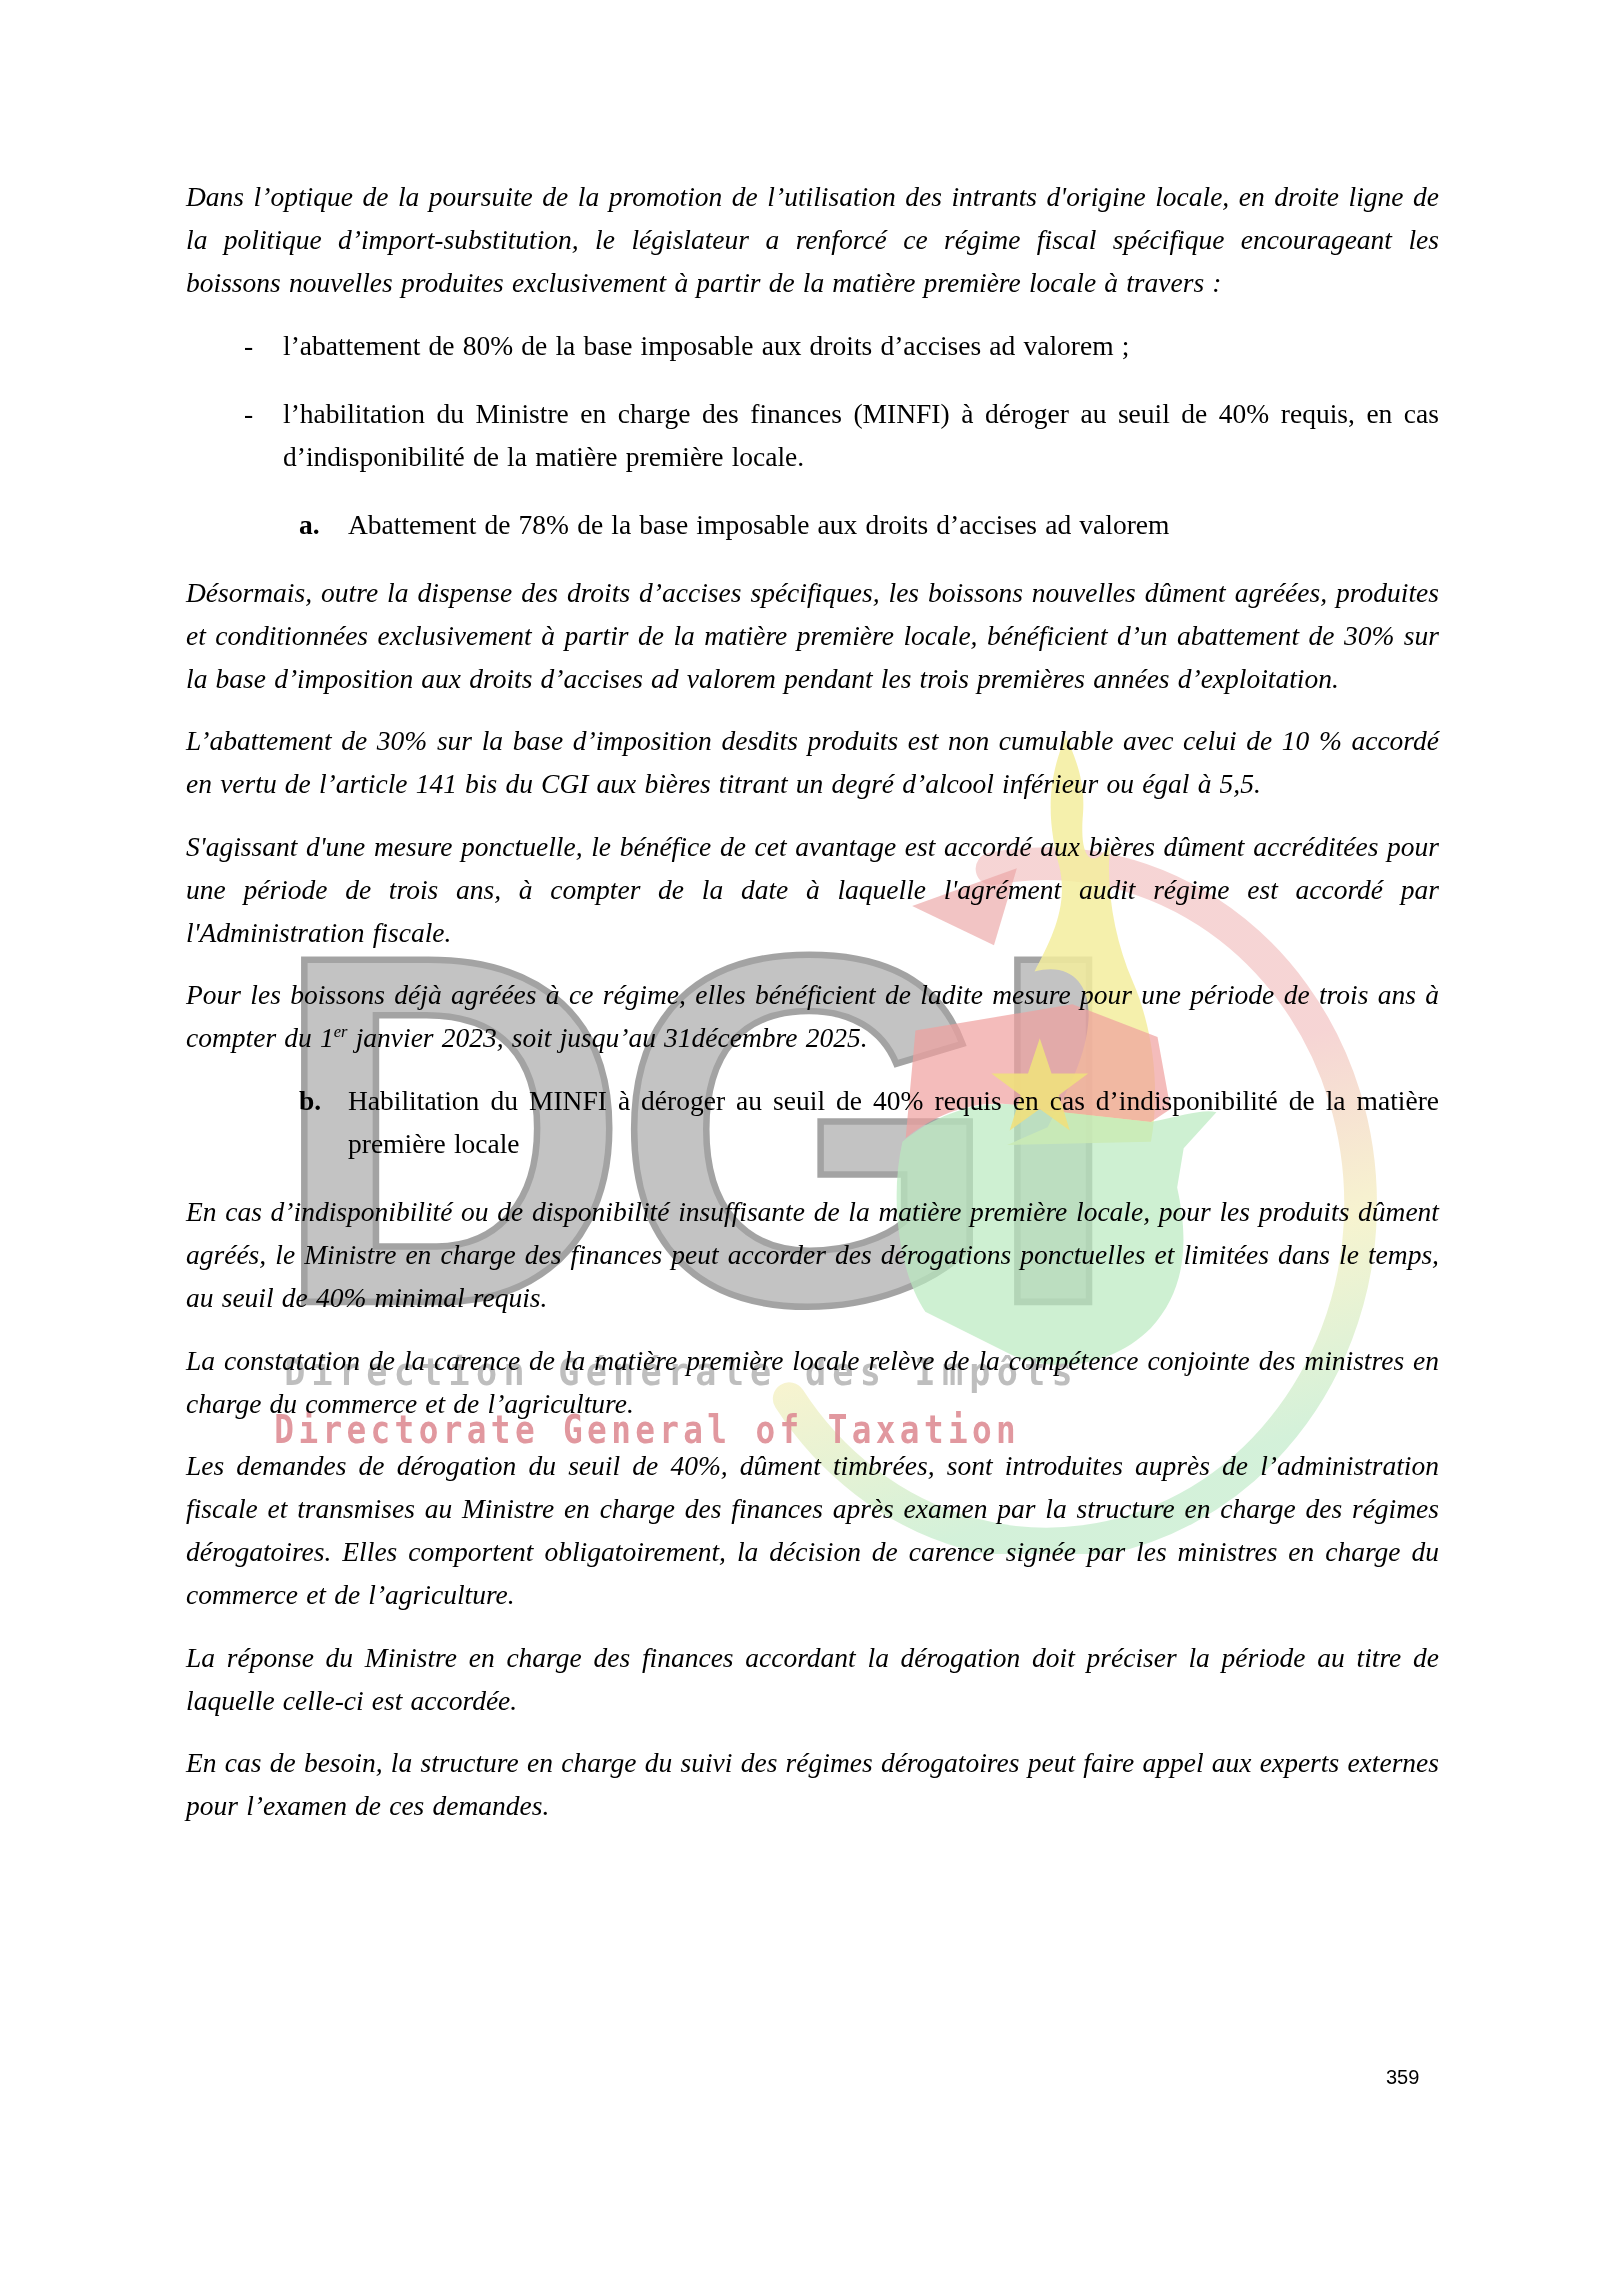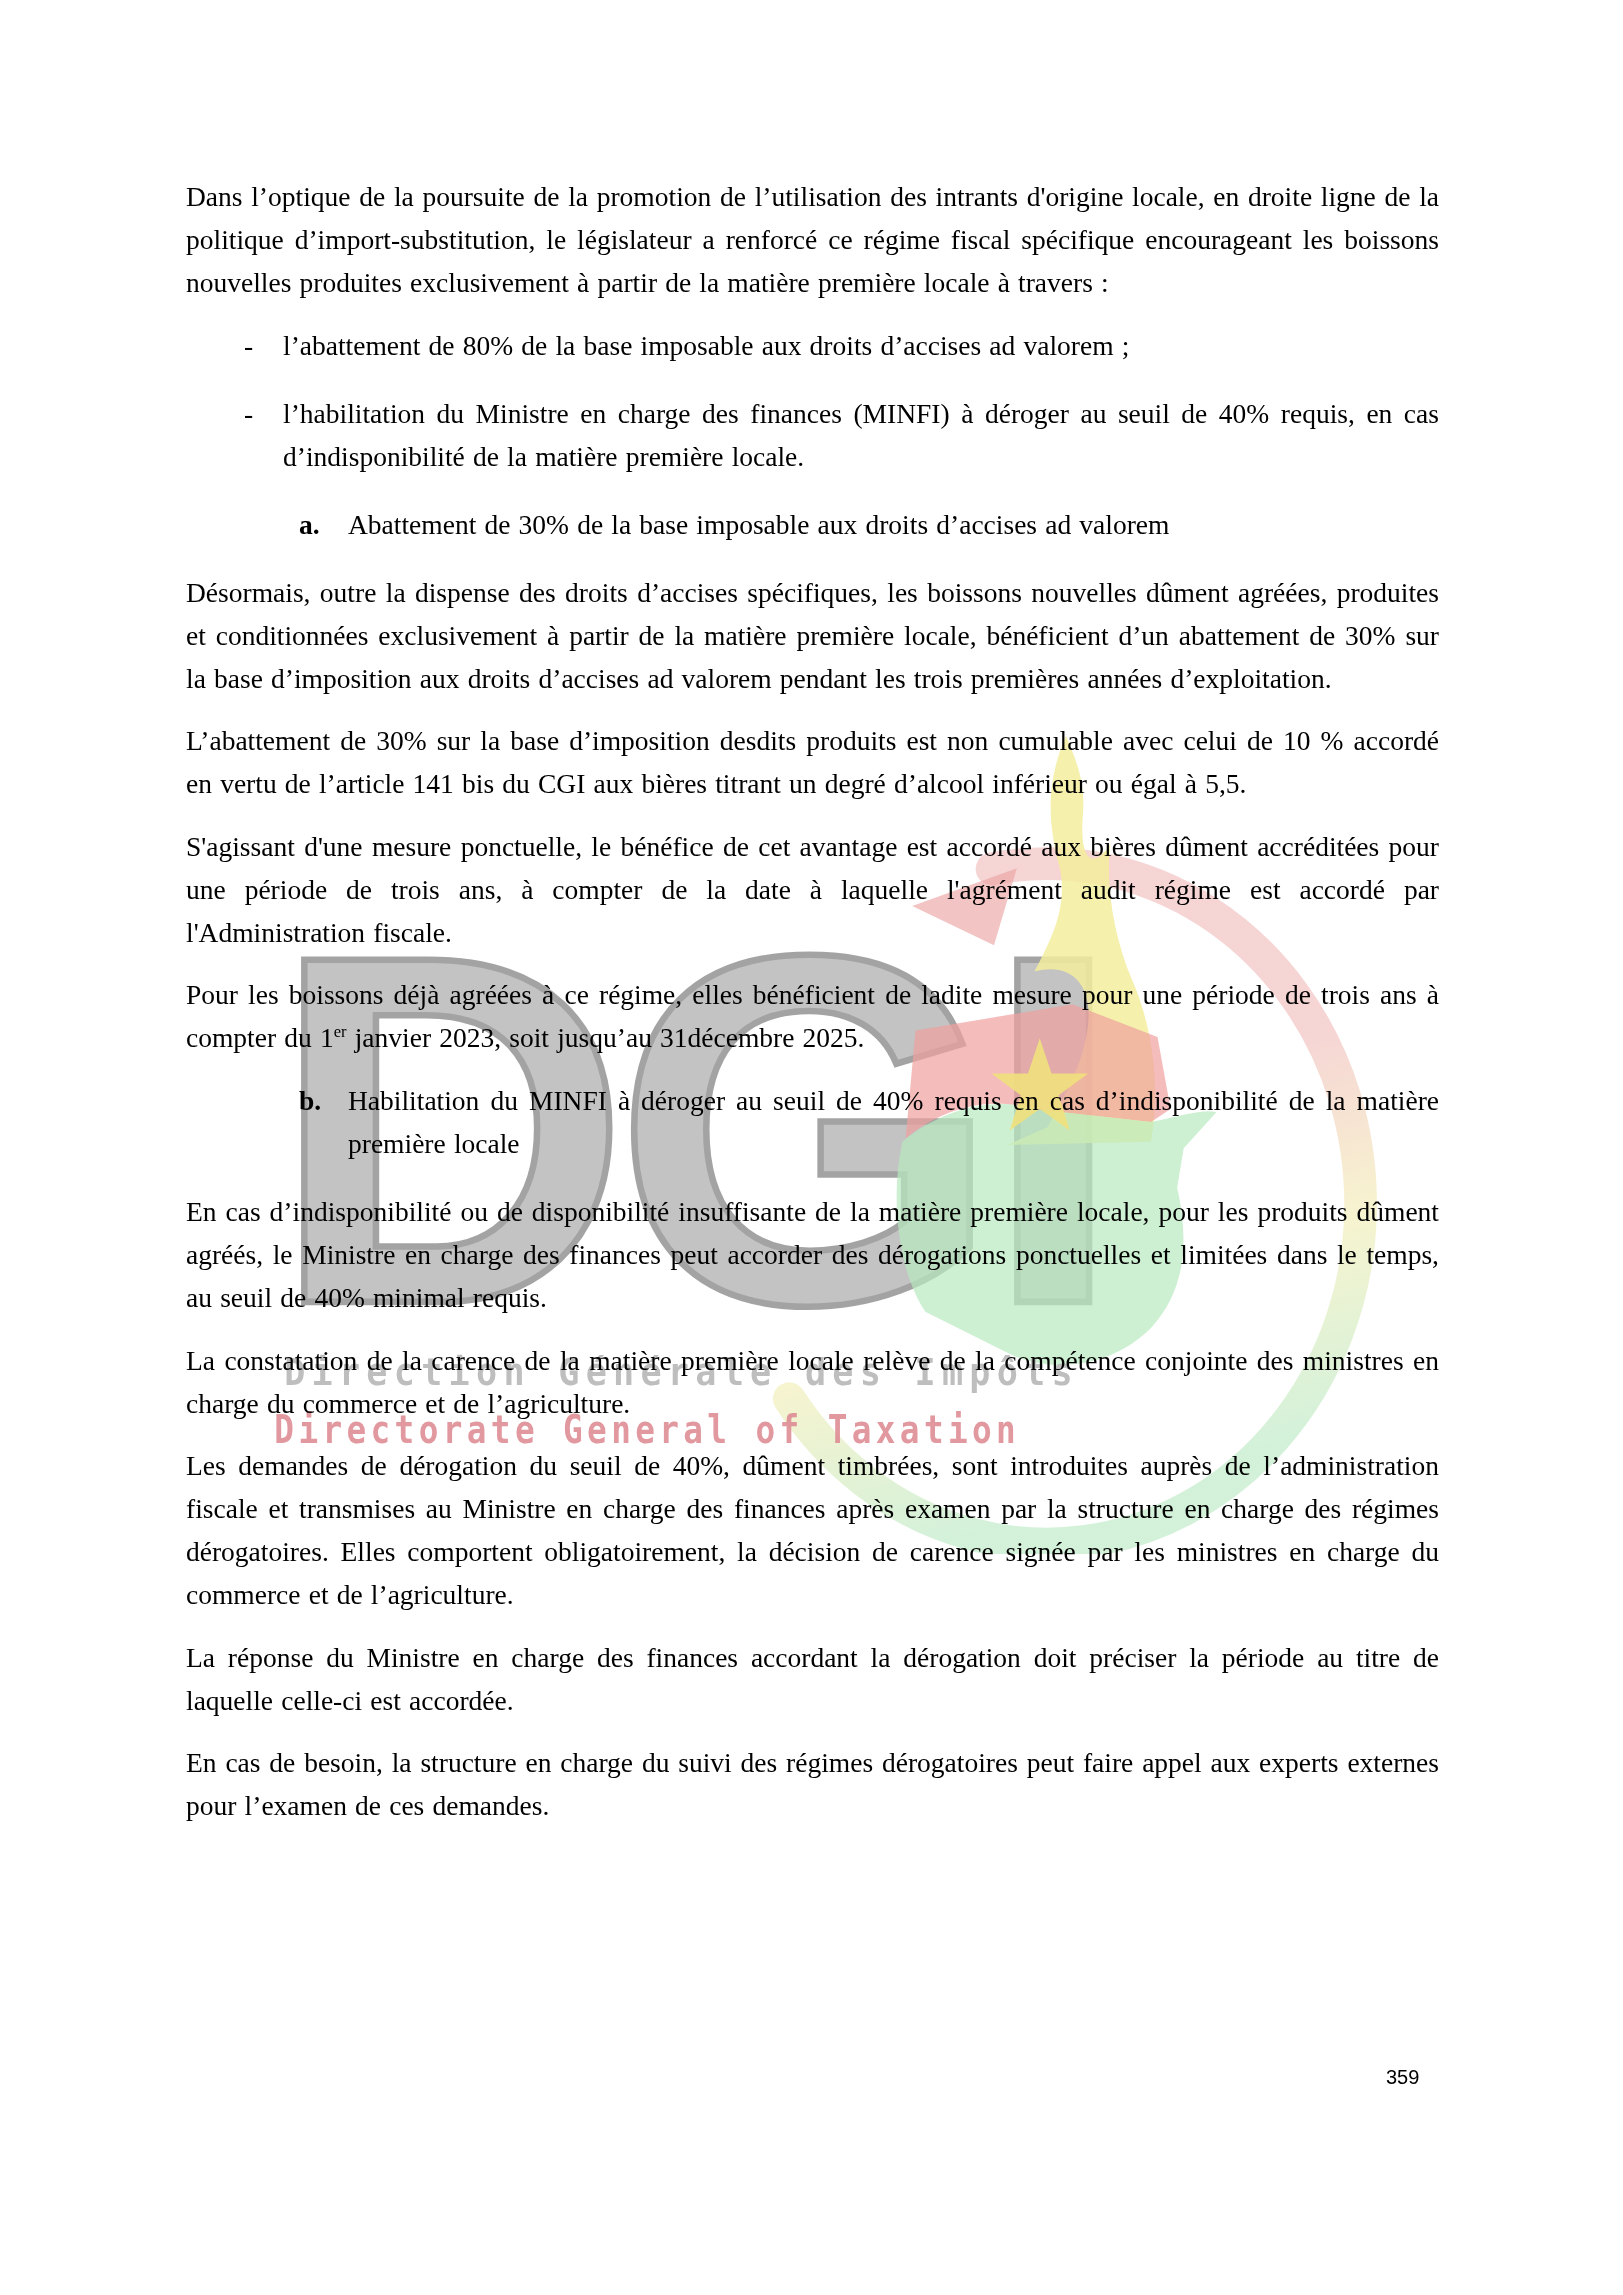--- a/index.html
+++ b/index.html
@@ -29,21 +29,21 @@
     left: 186px;
     top: 175px;
     width: 1253px;
     z-index: 2;
     font-size: 27.5px;
     line-height: 43px;
     text-align: justify;
     word-spacing: 1.3px;
   }
 
-  .content p.body { margin: 0 0 19.6px 0; }
+  .content p.body { margin: 0 0 19.6px 0; font-style: italic; }
 
   .content .bullet {
     position: relative;
     margin: 0 0 25px 0;
     padding-left: 97px;
   }
   .content .bullet > .marker {
     position: absolute;
     left: 58px;
     top: 0;
@@ -125,21 +125,21 @@
 
     <text class="wm-text-fr" x="95" y="1062" font-size="56" letter-spacing="10" textLength="1215" lengthAdjust="spacingAndGlyphs" opacity="0.9" fill="#b8b8b8">Direction Générale des Impôts</text>
 
     <text class="wm-text-en" x="80" y="1150" font-size="60" letter-spacing="8" textLength="1140" lengthAdjust="spacingAndGlyphs" opacity="0.9" fill="#de8d95">Directorate General of Taxation</text>
   </svg>
 
   <main class="content">
       <p class="body"><span>Dans l’optique de la poursuite de la promotion de l’utilisation des intrants d'origine locale, en droite ligne de la politique d’import-substitution, le législateur a renforcé ce régime fiscal spécifique encourageant les boissons nouvelles produites exclusivement à partir de la matière première locale à travers :</span></p>
       <div class="bullet"><span class="marker">-</span><span>l’abattement de 80% de la base imposable aux droits d’accises ad valorem ;</span></div>
       <div class="bullet"><span class="marker">-</span><span>l’habilitation du Ministre en charge des finances (MINFI) à déroger au seuil de 40% requis, en cas d’indisponibilité de la matière première locale.</span></div>
-      <div class="heading"><span class="marker">a.</span><span>Abattement de 30% de la base imposable aux droits d’accises ad valorem</span></div>
+      <div class="heading"><span class="marker">a.</span><span>Abattement de 78% de la base imposable aux droits d’accises ad valorem</span></div>
       <p class="body"><span>Désormais, outre la dispense des droits d’accises spécifiques, les boissons nouvelles dûment agréées, produites et conditionnées exclusivement à partir de la matière première locale, bénéficient d’un abattement de 30% sur la base d’imposition aux droits d’accises ad valorem pendant les trois premières années d’exploitation.</span></p>
       <p class="body"><span>L’abattement de 30% sur la base d’imposition desdits produits est non cumulable avec celui de 10 % accordé en vertu de l’article 141 bis du CGI aux bières titrant un degré d’alcool inférieur ou égal à 5,5.</span></p>
       <p class="body"><span>S'agissant d'une mesure ponctuelle, le bénéfice de cet avantage est accordé aux bières dûment accréditées pour une période de trois ans, à compter de la date à laquelle l'agrément audit régime est accordé par l'Administration fiscale.</span></p>
       <p class="body"><span>Pour les boissons déjà agréées à ce régime, elles bénéficient de ladite mesure pour une période de trois ans à compter du 1</span><sup>er</sup><span> janvier 2023, soit jusqu’au 31décembre 2025.</span></p>
       <div class="heading"><span class="marker">b.</span><span>Habilitation du MINFI à déroger au seuil de 40% requis en cas d’indisponibilité de la matière première locale</span></div>
       <p class="body"><span>En cas d’indisponibilité ou de disponibilité insuffisante de la matière première locale, pour les produits dûment agréés, le Ministre en charge des finances peut accorder des dérogations ponctuelles et limitées dans le temps, au seuil de 40% minimal requis.</span></p>
       <p class="body"><span>La constatation de la carence de la matière première locale relève de la compétence conjointe des ministres en charge du commerce et de l’agriculture.</span></p>
       <p class="body"><span>Les demandes de dérogation du seuil de 40%, dûment timbrées, sont introduites auprès de l’administration fiscale et transmises au Ministre en charge des finances après examen par la structure en charge des régimes dérogatoires. Elles comportent obligatoirement, la décision de carence signée par les ministres en charge du commerce et de l’agriculture.</span></p>
       <p class="body"><span>La réponse du Ministre en charge des finances accordant la dérogation doit préciser la période au titre de laquelle celle-ci est accordée.</span></p>
       <p class="body"><span>En cas de besoin, la structure en charge du suivi des régimes dérogatoires peut faire appel aux experts externes pour l’examen de ces demandes.</span></p>

